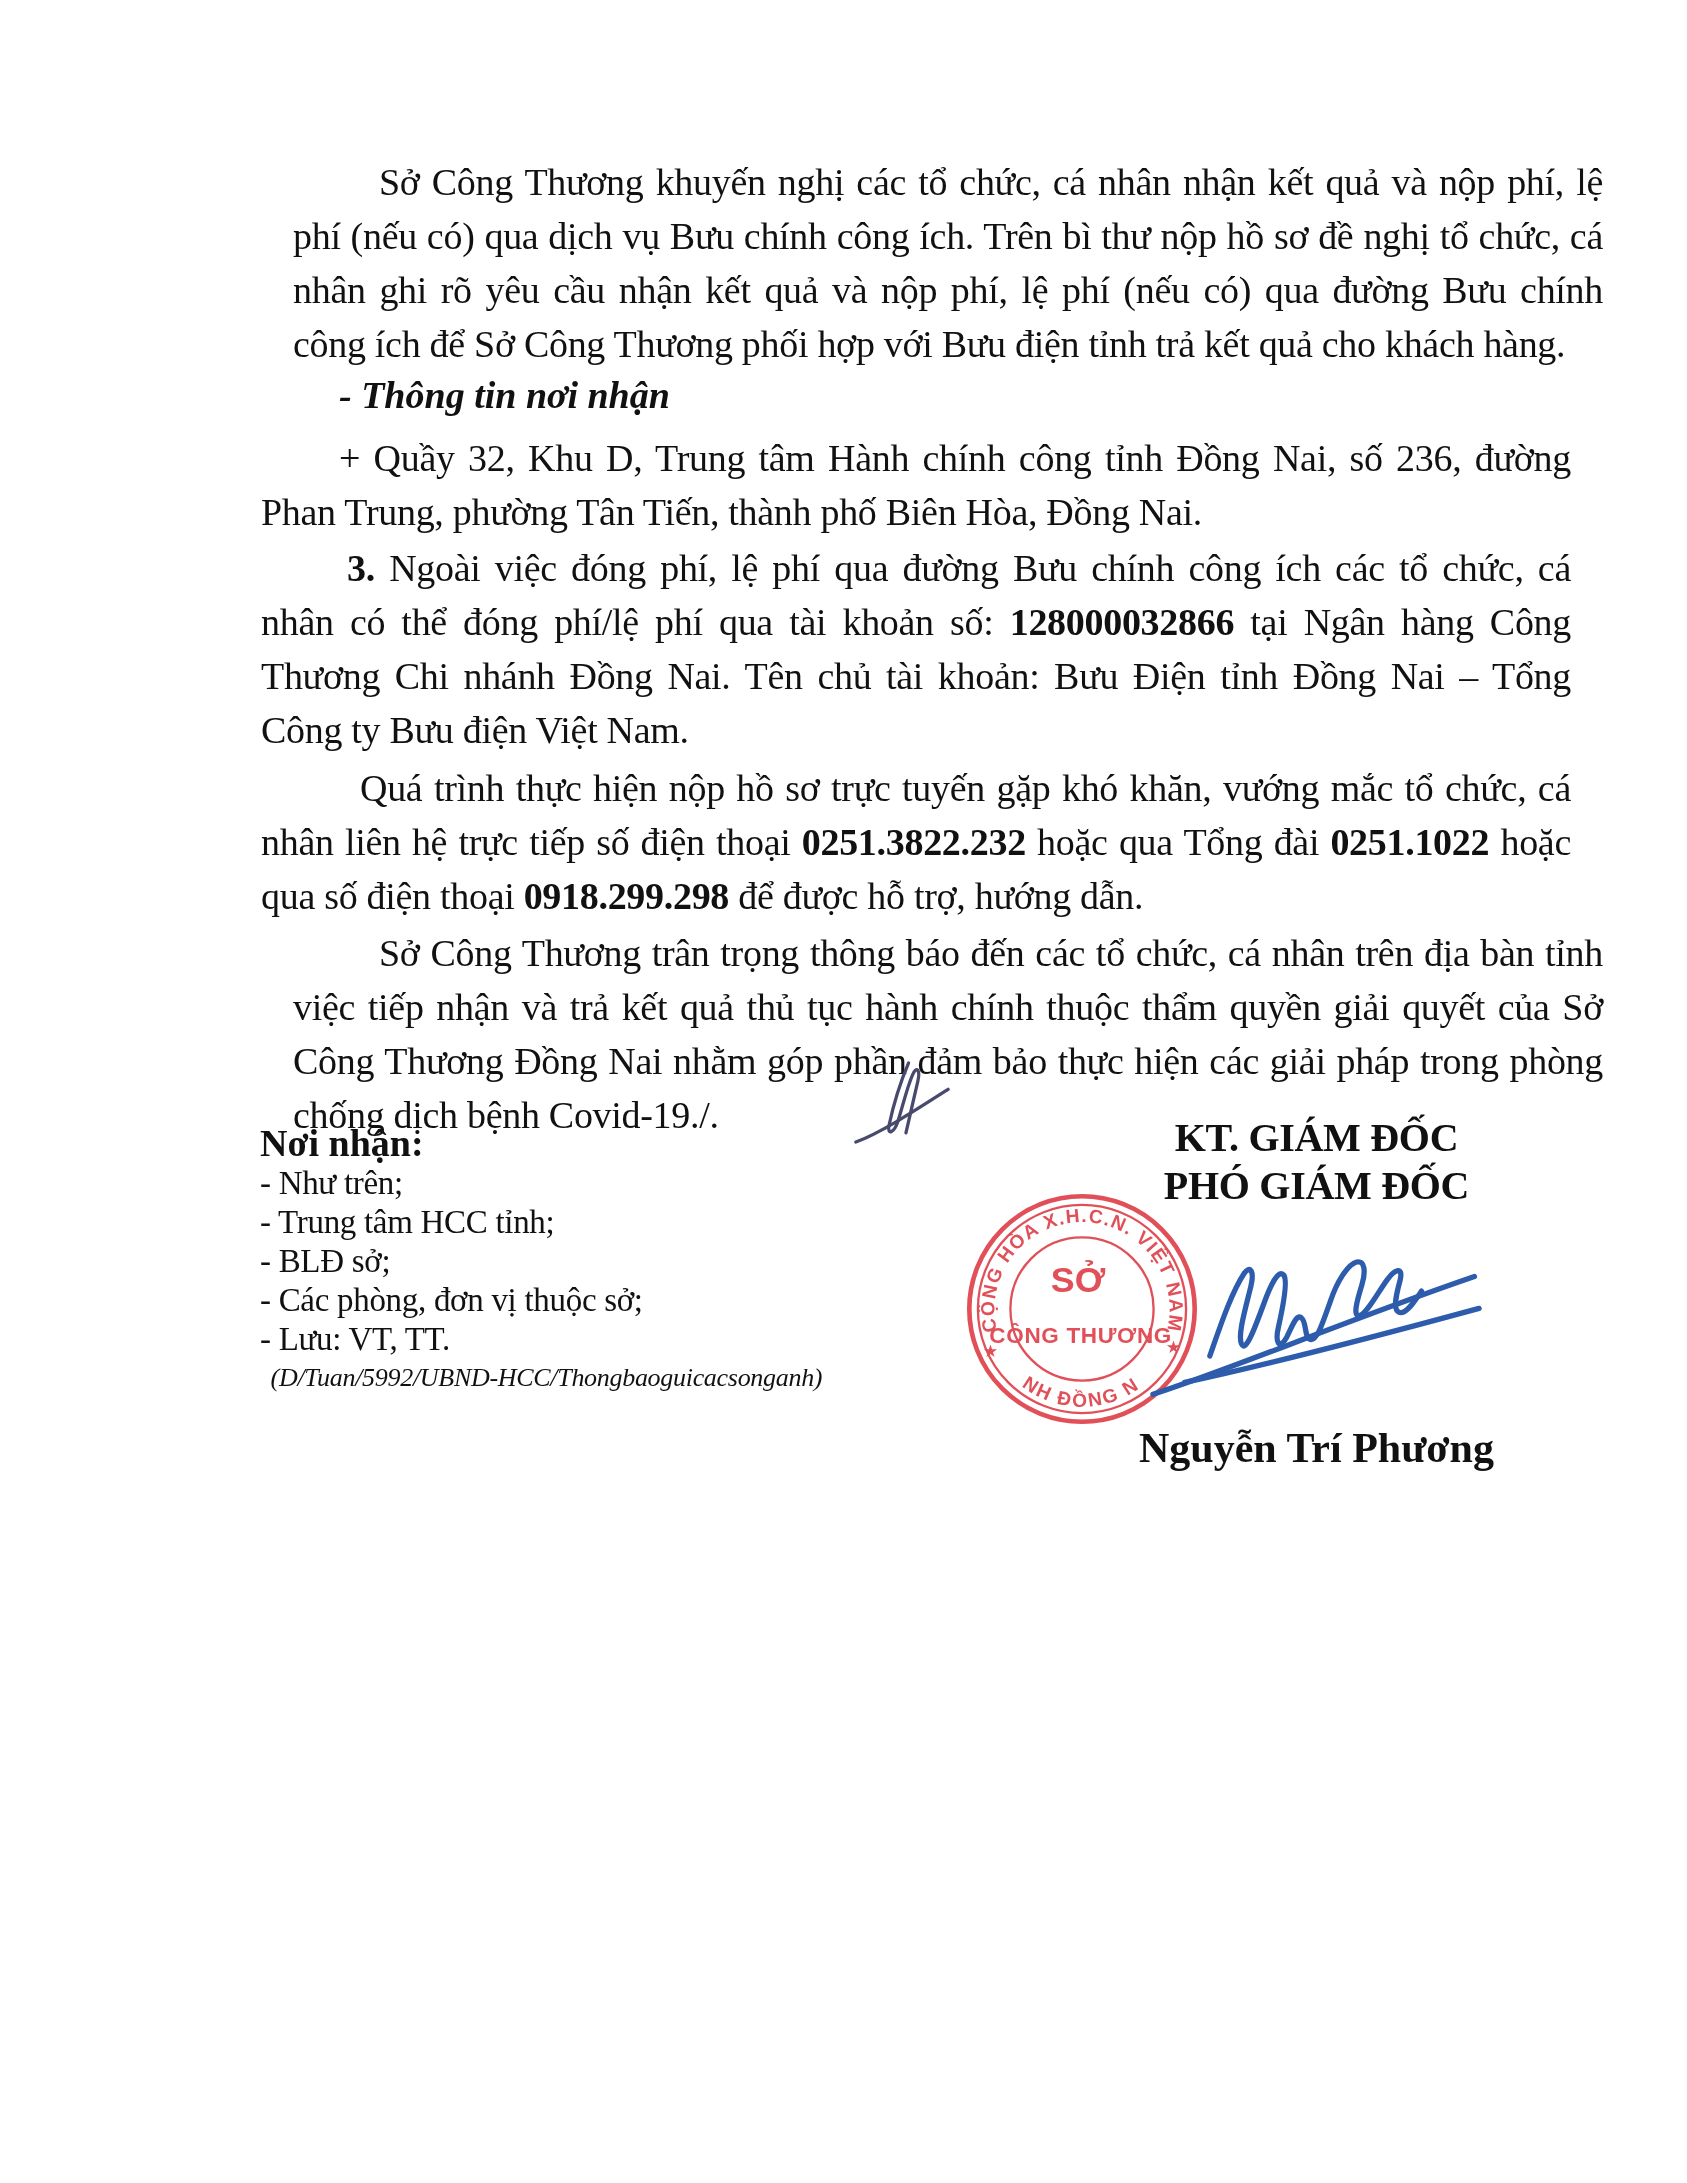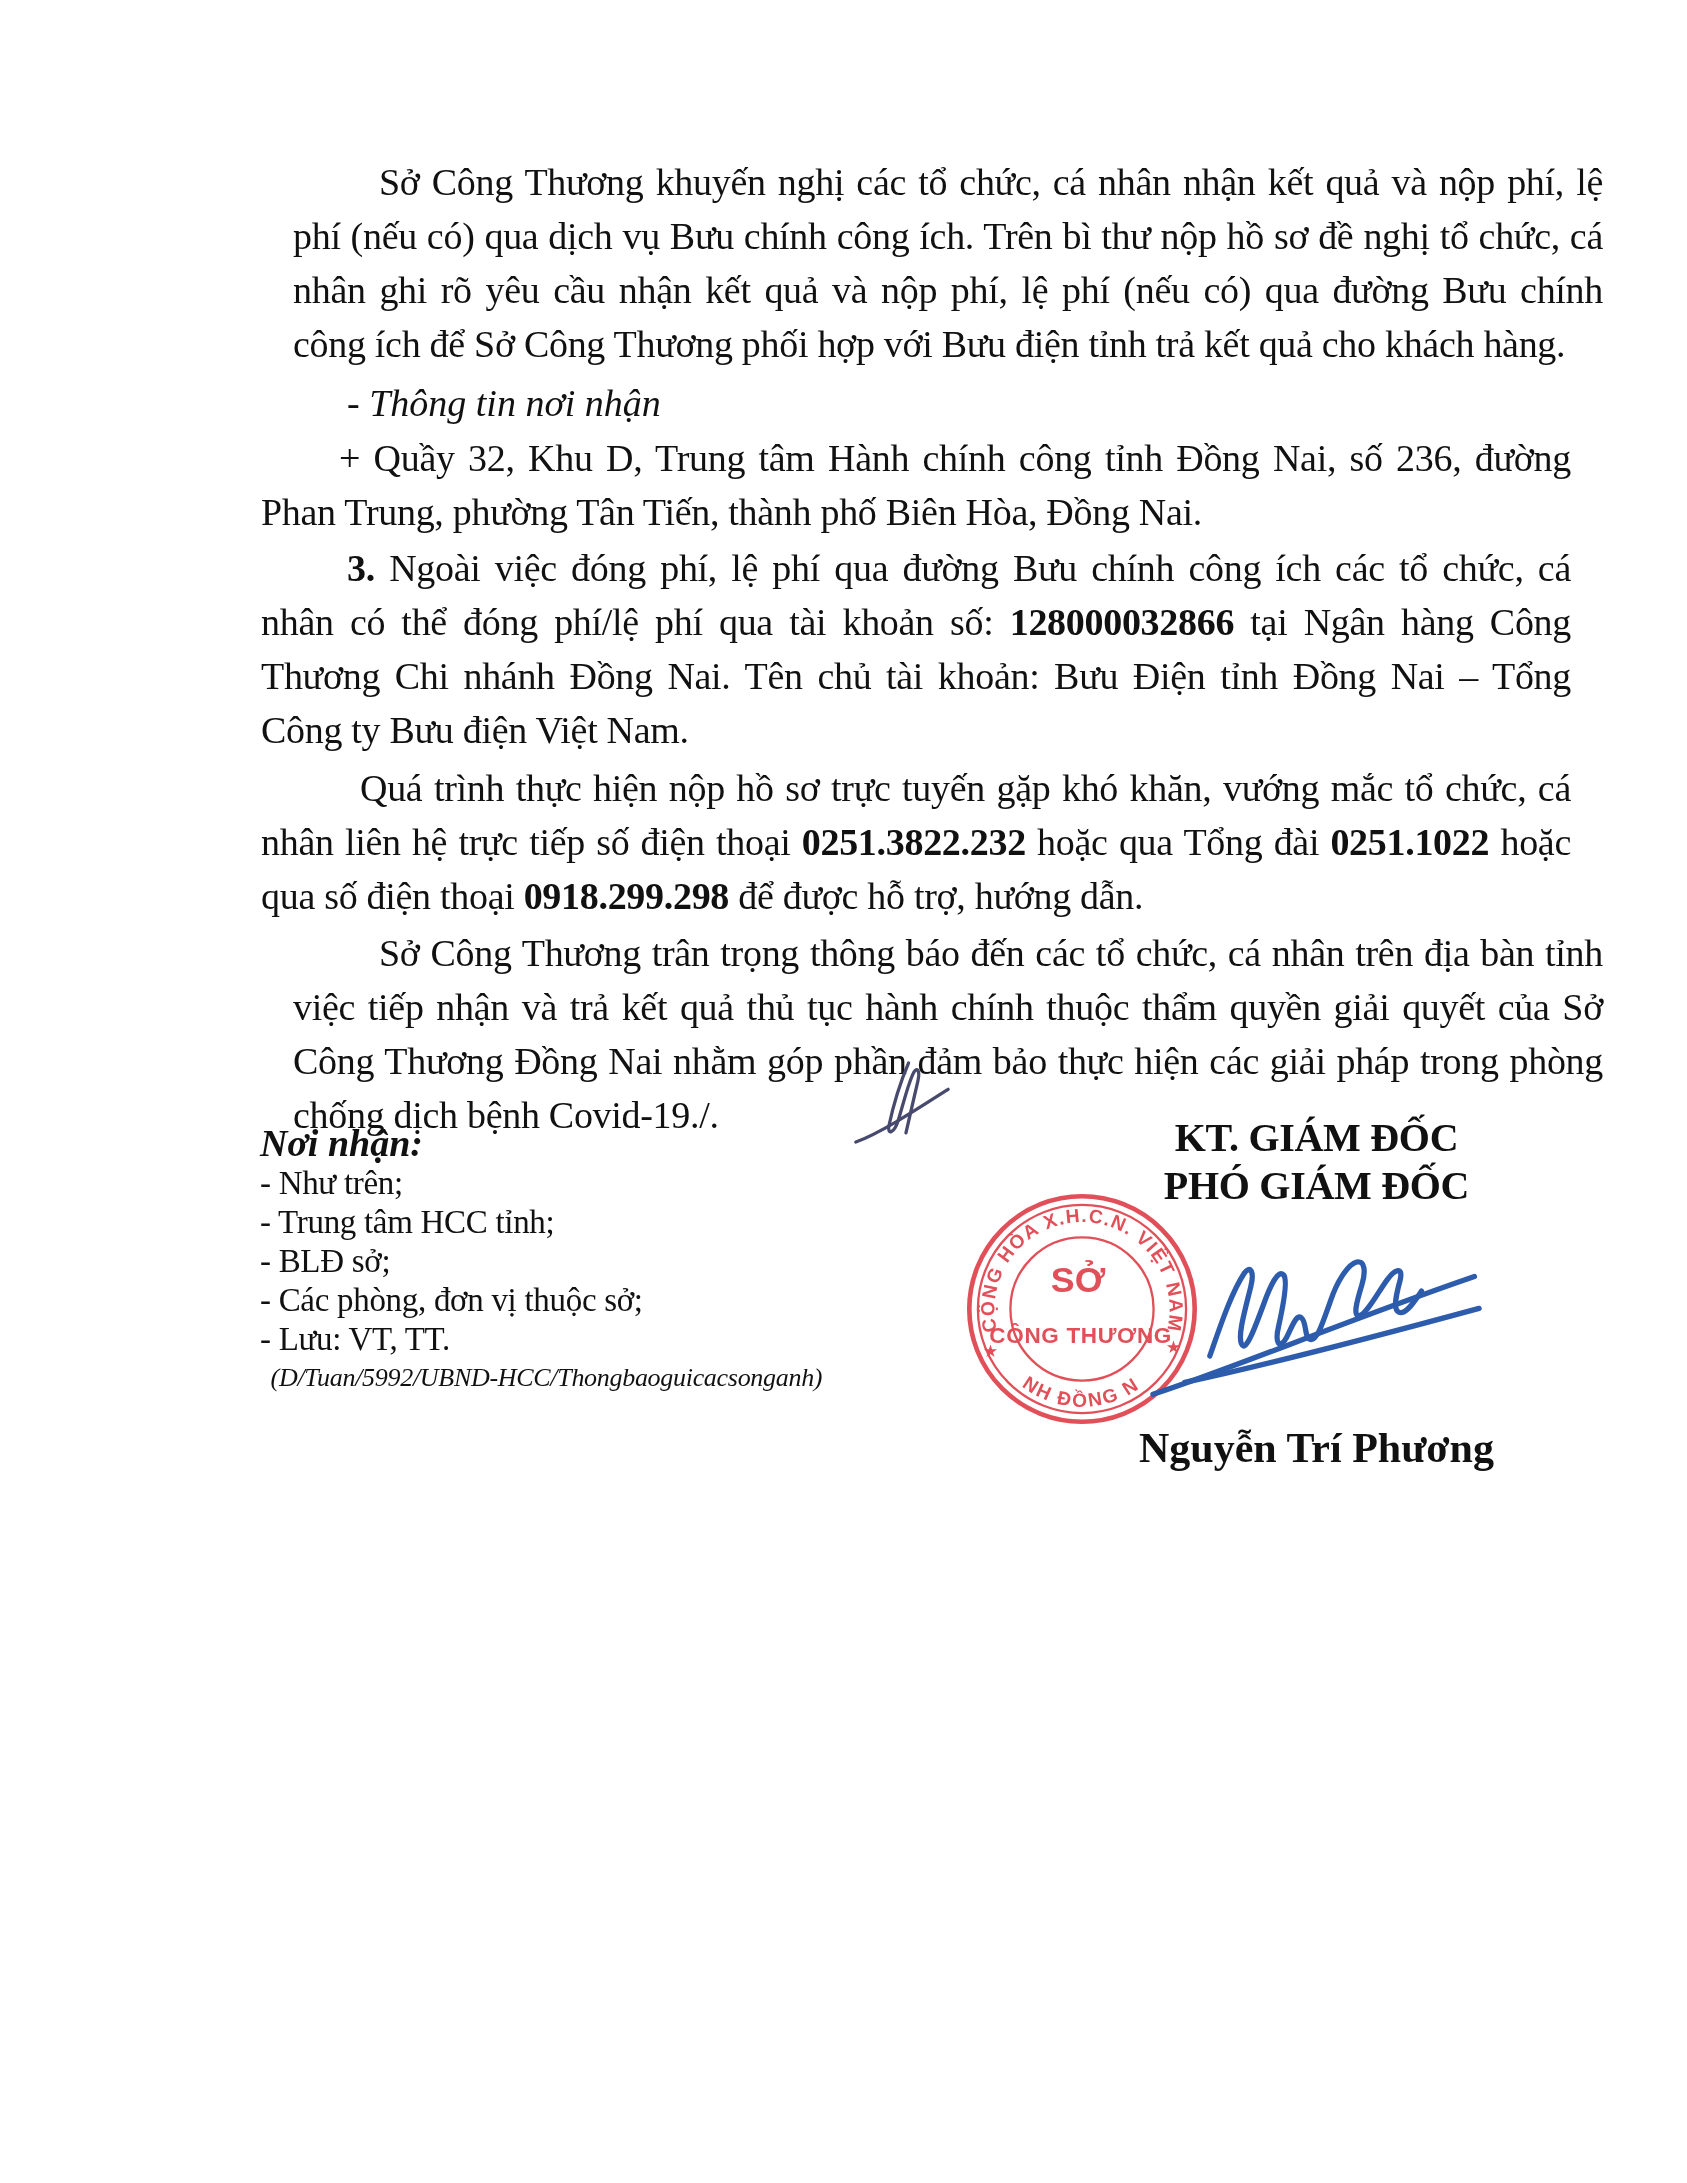--- a/index.html
+++ b/index.html
@@ -23,35 +23,34 @@
     text-justify: inter-word;
     margin: 0;
   }
   .indent { text-indent: 86px; margin-left: 32px; }
   .b { font-weight: bold; }
   .heading-line {
     position: absolute;
     left: 339px;
     font-size: 38px;
     line-height: 42px;
-    font-weight: normal;
+    font-weight: bold;
     font-style: italic;
-    margin: 8px;
+    margin: 0;
   }
   .recipients {
     position: absolute;
     left: 260px;
     top: 1122px;
     width: 595px;
   }
   .recipients-title {
     font-size: 38px;
     line-height: 42px;
     font-weight: bold;
-    font-style: italic;
   }
   .recipient-item {
     font-size: 33px;
     line-height: 39px;
     letter-spacing: -0.3px;
   }
   .file-note {
     font-size: 26px;
     line-height: 37px;
     font-style: italic;

